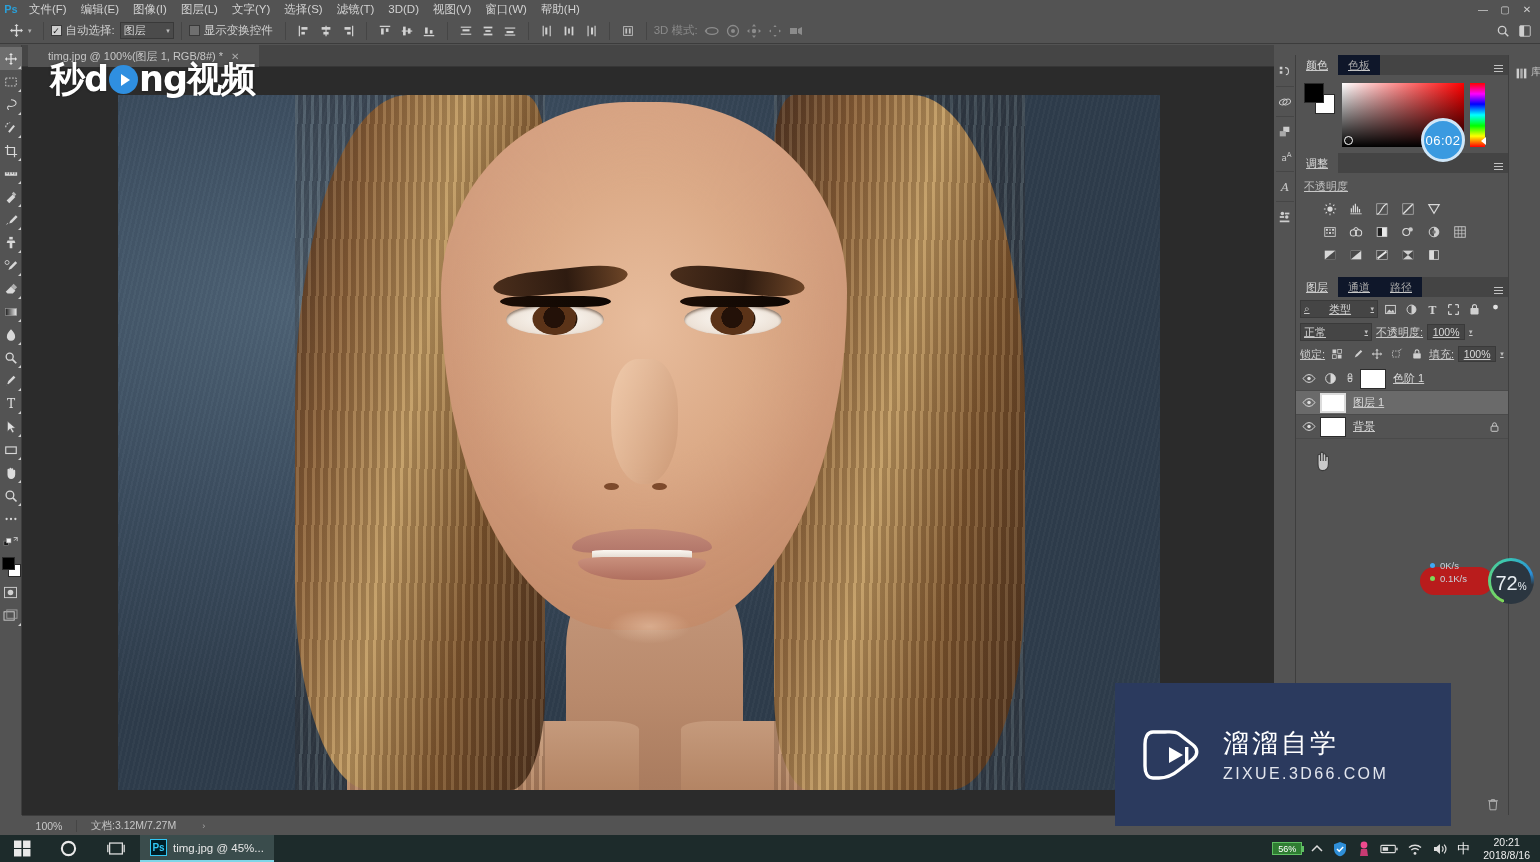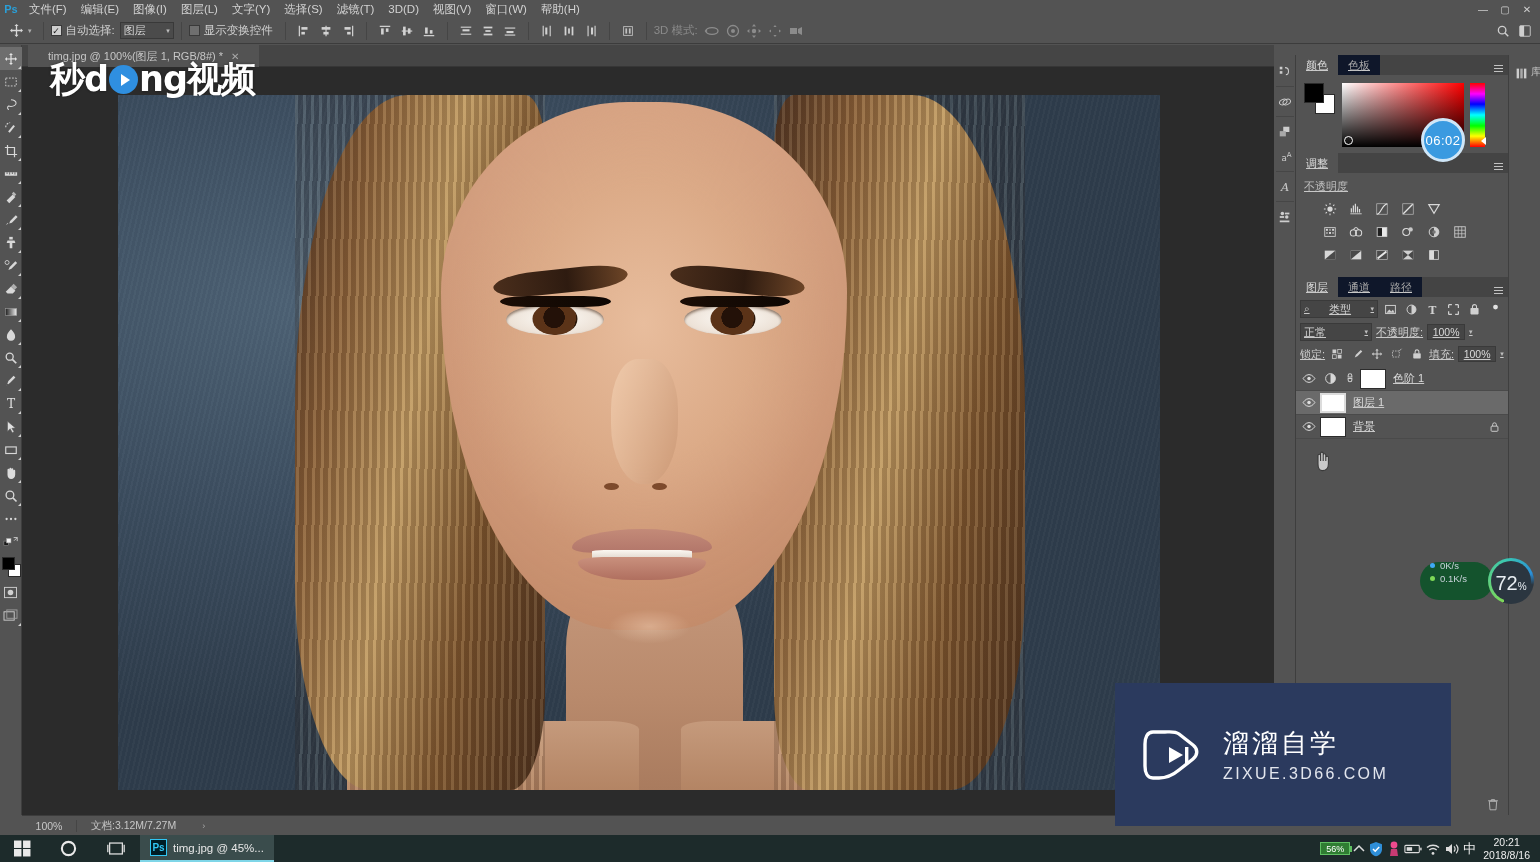--- a/index.html
+++ b/index.html
@@ -322,21 +322,21 @@
   .tb-app {
     height: 27px; display: flex; align-items: center; gap: 6px; padding: 0 10px;
     background: #3a4c4c; border-bottom: 2px solid #7fd6e8;
   }
   .ps-tile {
     width: 17px; height: 17px; background: #001d26; border: 1px solid #31c5f3;
     color: #31c5f3; font-size: 10px; font-weight: bold;
     display: flex; align-items: center; justify-content: center;
   }
   .tb-app-label { font-size: 11.5px; color: #e7e7e7; white-space: nowrap;}
-  .tray { position: absolute; right: 0; top: 0; height: 27px; display: flex; align-items: center; gap: 3px; padding-right: 6px;}
+  .tray { position: absolute; right: 0; top: 0; height: 27px; display: flex; align-items: center; gap: 9px; padding-right: 6px;}
   .batt {
     height: 13px; min-width: 30px; background: #2f7d32; border: 1px solid #5fbf62;
     display: flex; align-items: center; justify-content: center;
     font-size: 9px; color: #ffffff; position: relative;
   }
   .batt::after { content:""; position:absolute; right:-3px; top:3px; width:2px; height:6px; background:#5fbf62;}
   .tray-ic { display: flex; align-items: center; justify-content: center; }
   .clock { text-align: center; line-height: 1.15; font-size: 10.5px; color: #efefef; padding: 0 4px;}
 
   
@@ -368,21 +368,21 @@
     background: #3a9ae0; border: 3px solid #cfe6f7;
     display: flex; align-items: center; justify-content: center;
     font-size: 13px; color: #ffffff; letter-spacing: .5px;
   }
 
   .netwidget {
     position: absolute; left: 1420px; top: 560px; height: 42px;
     display: flex; align-items: center;
   }
   .netpill {
-    background: #14532d; border-radius: 21px; height: 38px; display: flex; flex-direction: column;
+    background: #b91c1c; border-radius: 21px; height: 28px; display: flex; flex-direction: column;
     justify-content: center; padding: 0 26px 18px 10px; gap: 2px;
   }
   .netline { display: flex; align-items: center; gap: 5px; font-size: 9.5px; color: #c9d3da;}
   .dot { width: 5px; height: 5px; border-radius: 50%; }
   .gauge {
     position: absolute; left: 68px; top: -2px; width: 46px; height: 46px; border-radius: 50%;
     background: #2b3640;
     display: flex; align-items: baseline; justify-content: center;
     border: 3px solid transparent;
     background-image:

